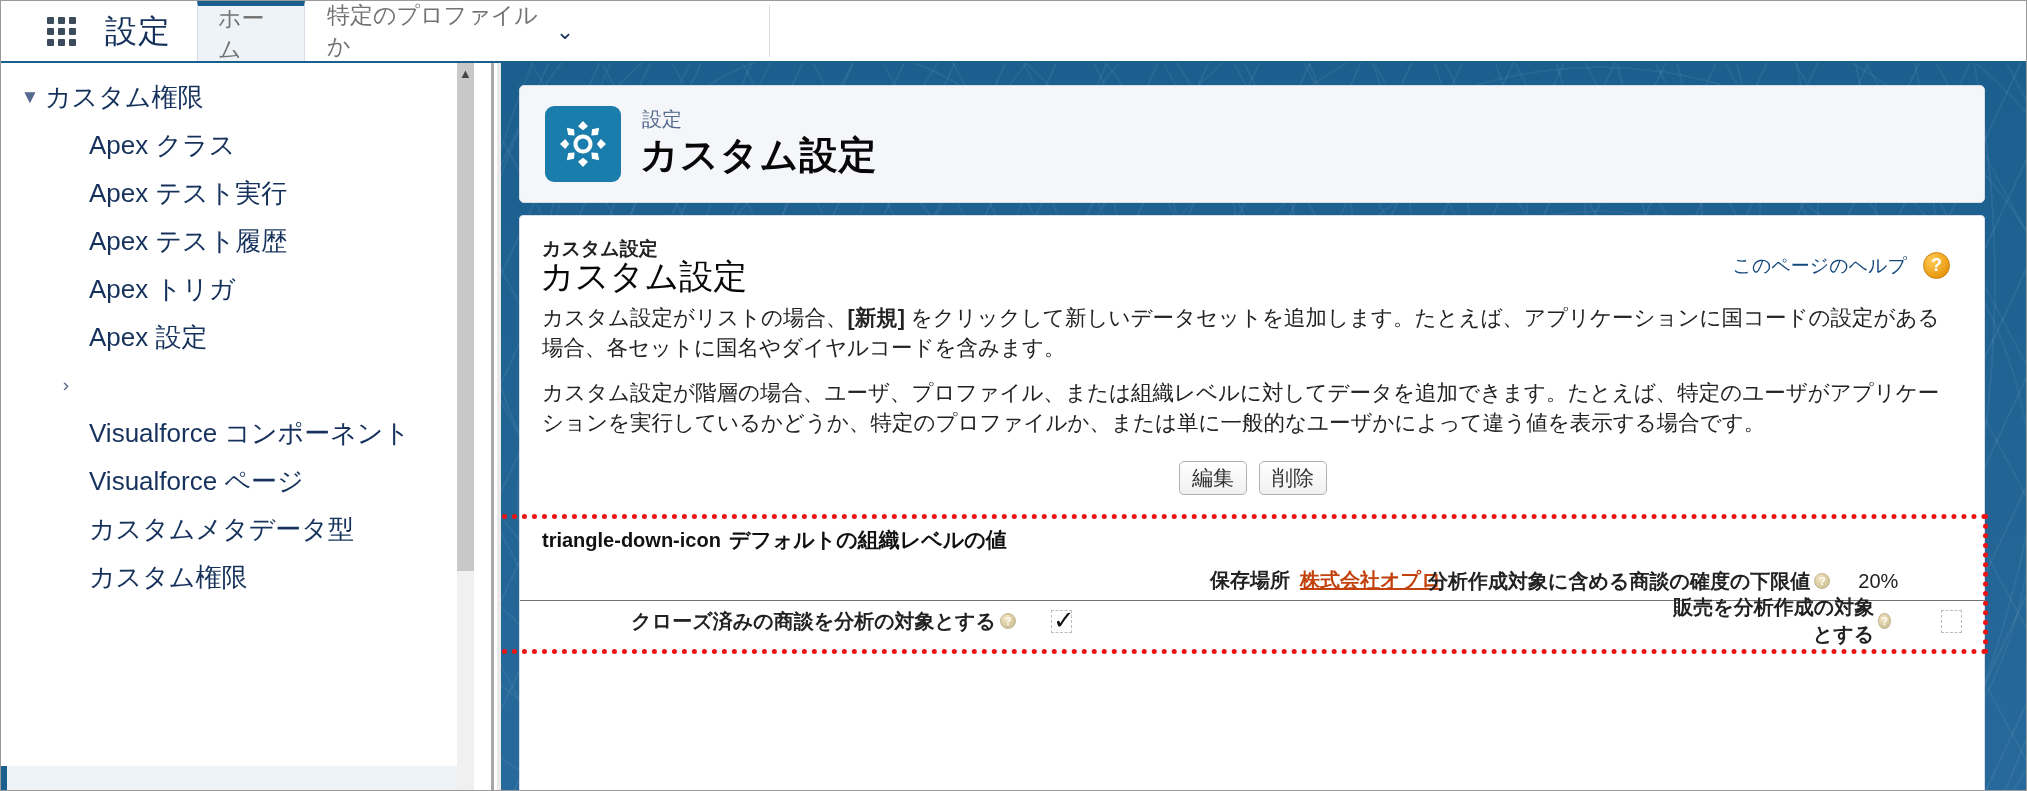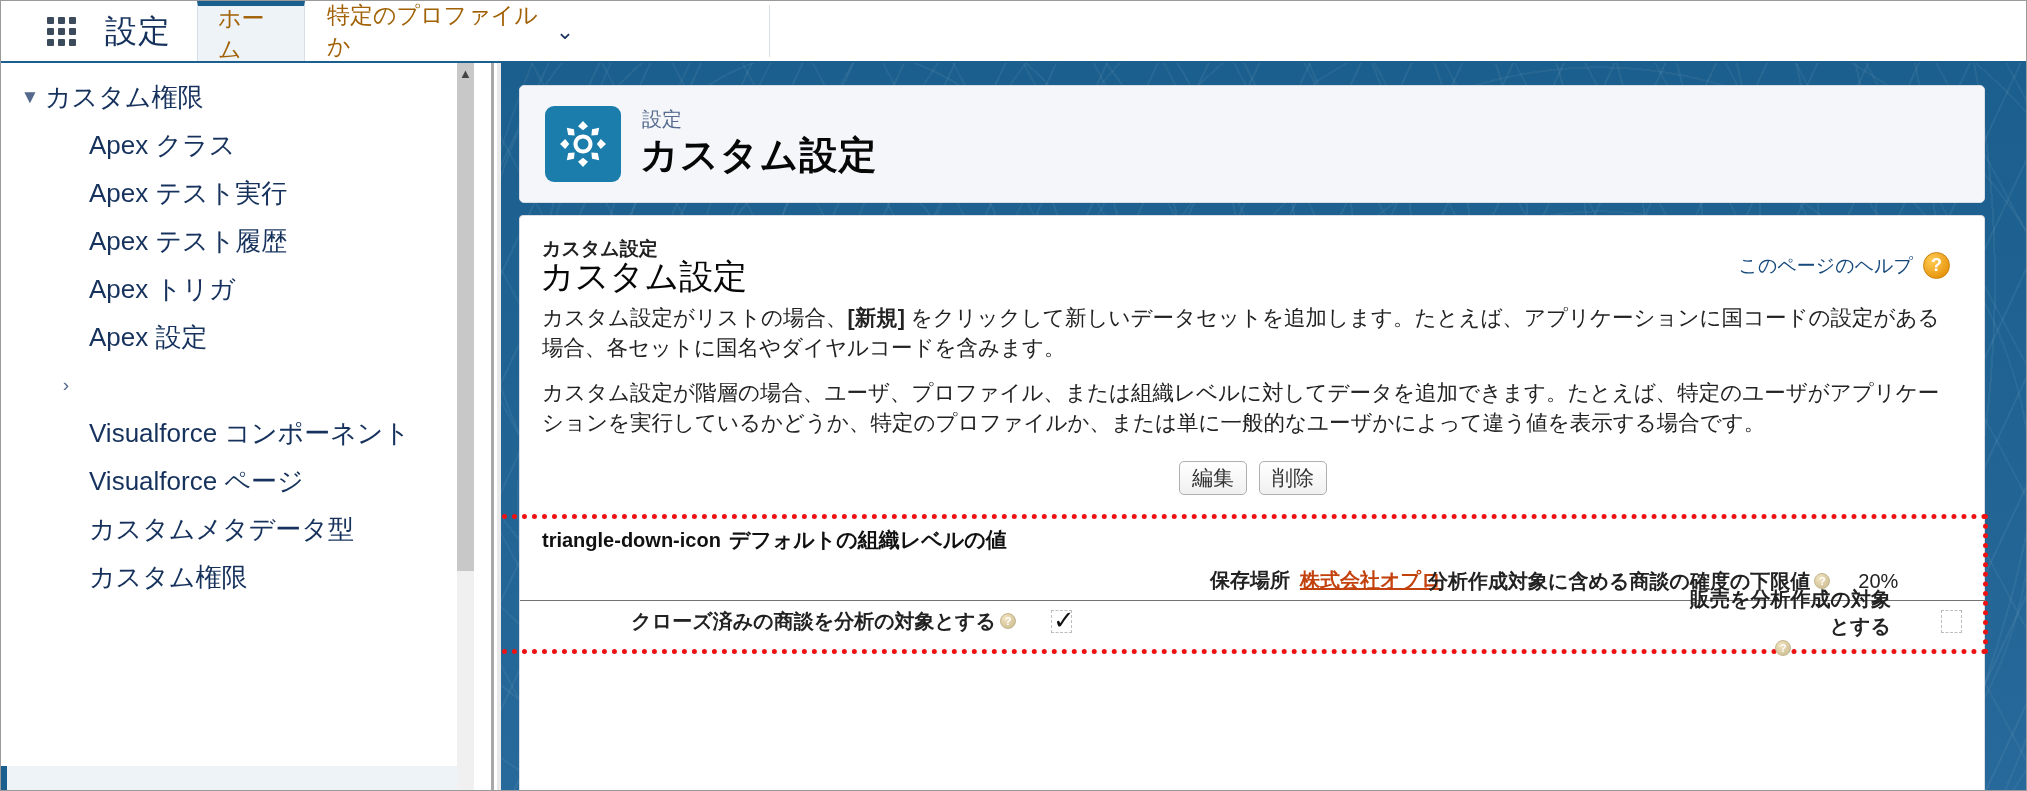--- a/index.html
+++ b/index.html
@@ -37,21 +37,21 @@
     display: block; width: 7px; height: 7px;
     background: #3c4b5c; border-radius: 1px;
   }
   #setup-word {
     position: absolute; left: 104px; top: 9px;
     font-size: 32px; color: #16325c; letter-spacing: 1px;
   }
   .navtab {
     position: absolute; top: 0; height: 60px;
     display: flex; align-items: center; justify-content: center;
-    font-size: 23px; color: #a16207; cursor: pointer;
+    font-size: 23px; color: #737373; cursor: pointer;
     padding: 0 20px;
   }
   #tab-home {
     left: 196px; width: 108px;
     background: #eef3f7;
     border-top: 5px solid #1b5f8e;
     border-left: 1px solid #d8dde6;
     border-right: 1px solid #d8dde6;
   }
   #tab-objmgr { left: 306px; width: 270px; }
@@ -168,21 +168,21 @@
   #bc-eyebrow {
     position: absolute; left: 22px; top: 20px;
     font-size: 19px; color: #222; font-weight: bold;
   }
   #bc-title {
     position: absolute; left: 20px; top: 38px;
     font-size: 34px; color: #080707;
   }
   #help-link-wrap {
     position: absolute; right: 34px; top: 36px;
-    display: flex; align-items: center; gap: 10px;
+    display: flex; align-items: center; gap: 16px;
     cursor: pointer;
   }
   #help-link-text { font-size: 19px; color: #15497b; }
   #help-badge {
     width: 27px; height: 27px; border-radius: 50%;
     background: radial-gradient(circle at 35% 30%, #ffcc55, #e8960e 75%);
     color: #ffffff; font-size: 18px; font-weight: bold;
     display: flex; align-items: center; justify-content: center;
     border: 1px solid #c8820a;
   }
@@ -403,21 +403,21 @@
 
         <div class="det-row">
           <div class="det-cell det-label" style="width:506px;">
             <span>クローズ済みの商談を分析の対象とする</span>
             <span class="qhelp">?</span>
           </div>
           <div class="det-cell" style="width:25px;"></div>
           <div class="det-cell" style="width:620px;">
             <span class="cbox checked"></span>
           </div>
-          <div class="det-cell det-label" style="width:230px;flex-direction:column;">
+          <div class="det-cell det-label" style="width:230px;">
             <span>販売を分析作成の対象とする</span>
             <span class="qhelp">?</span>
           </div>
           <div class="det-cell" style="width:40px;"></div>
           <div class="det-cell">
             <span class="cbox"></span>
           </div>
         </div>
       </div>
 

